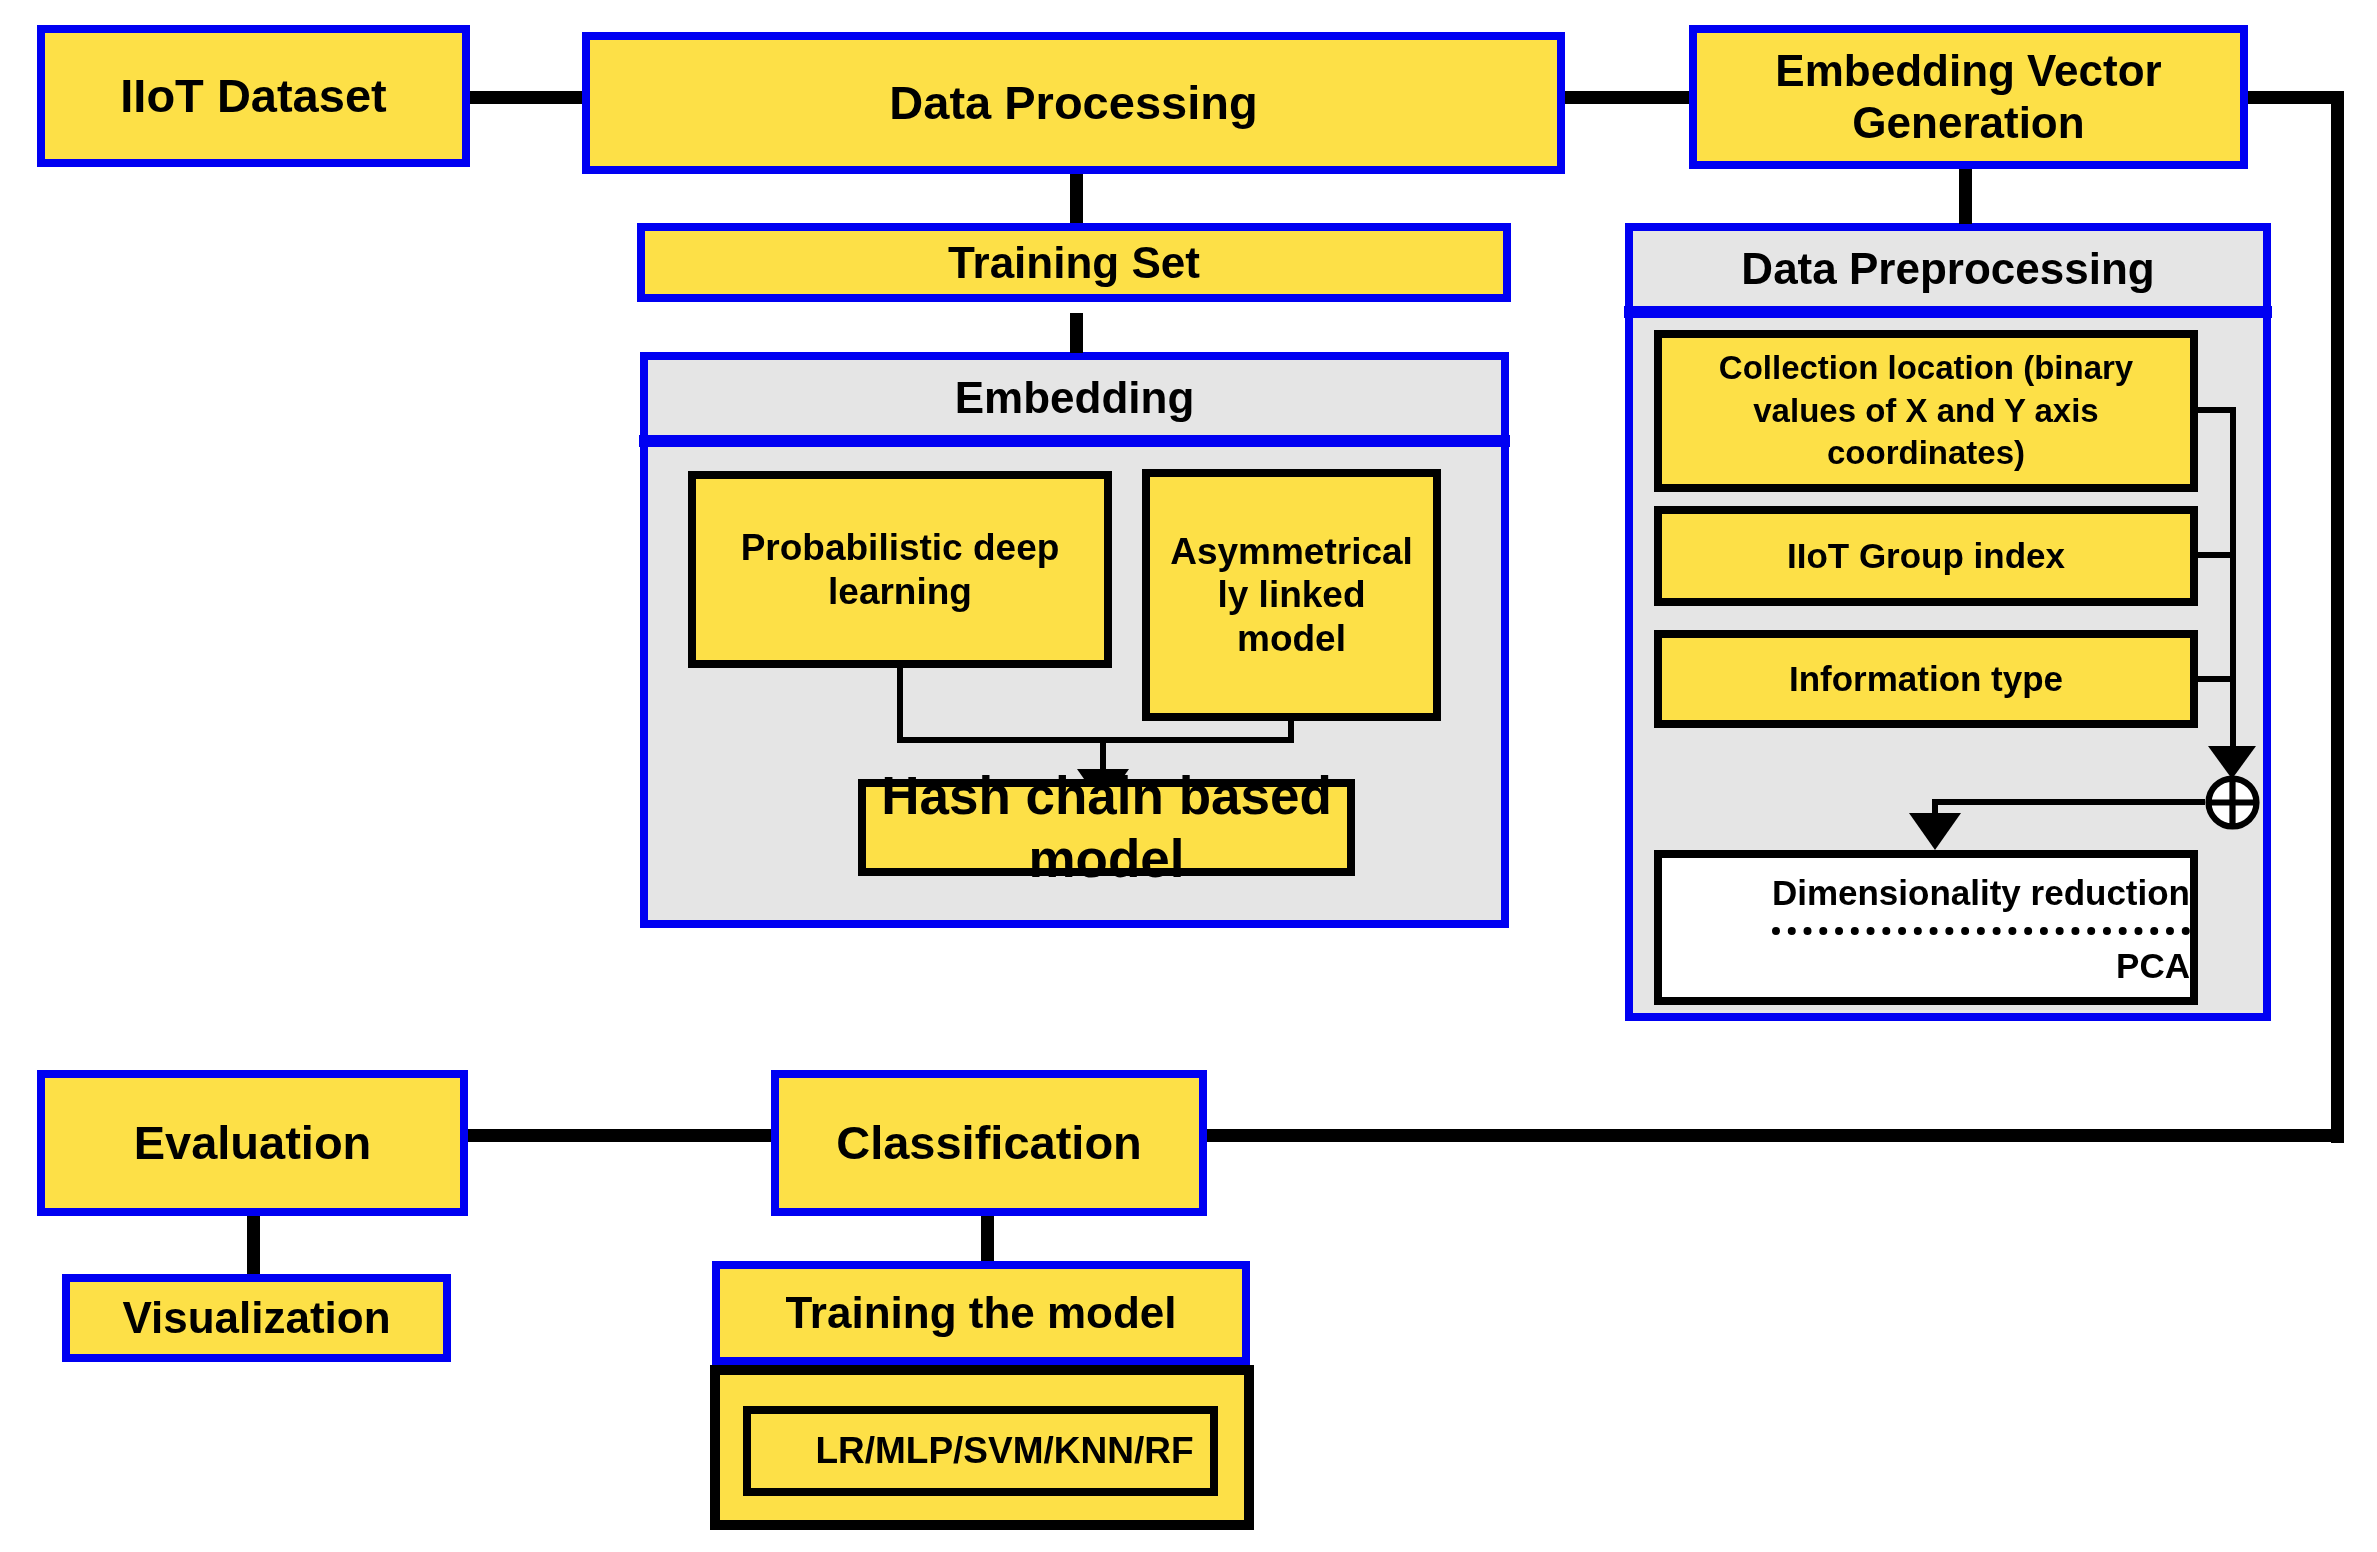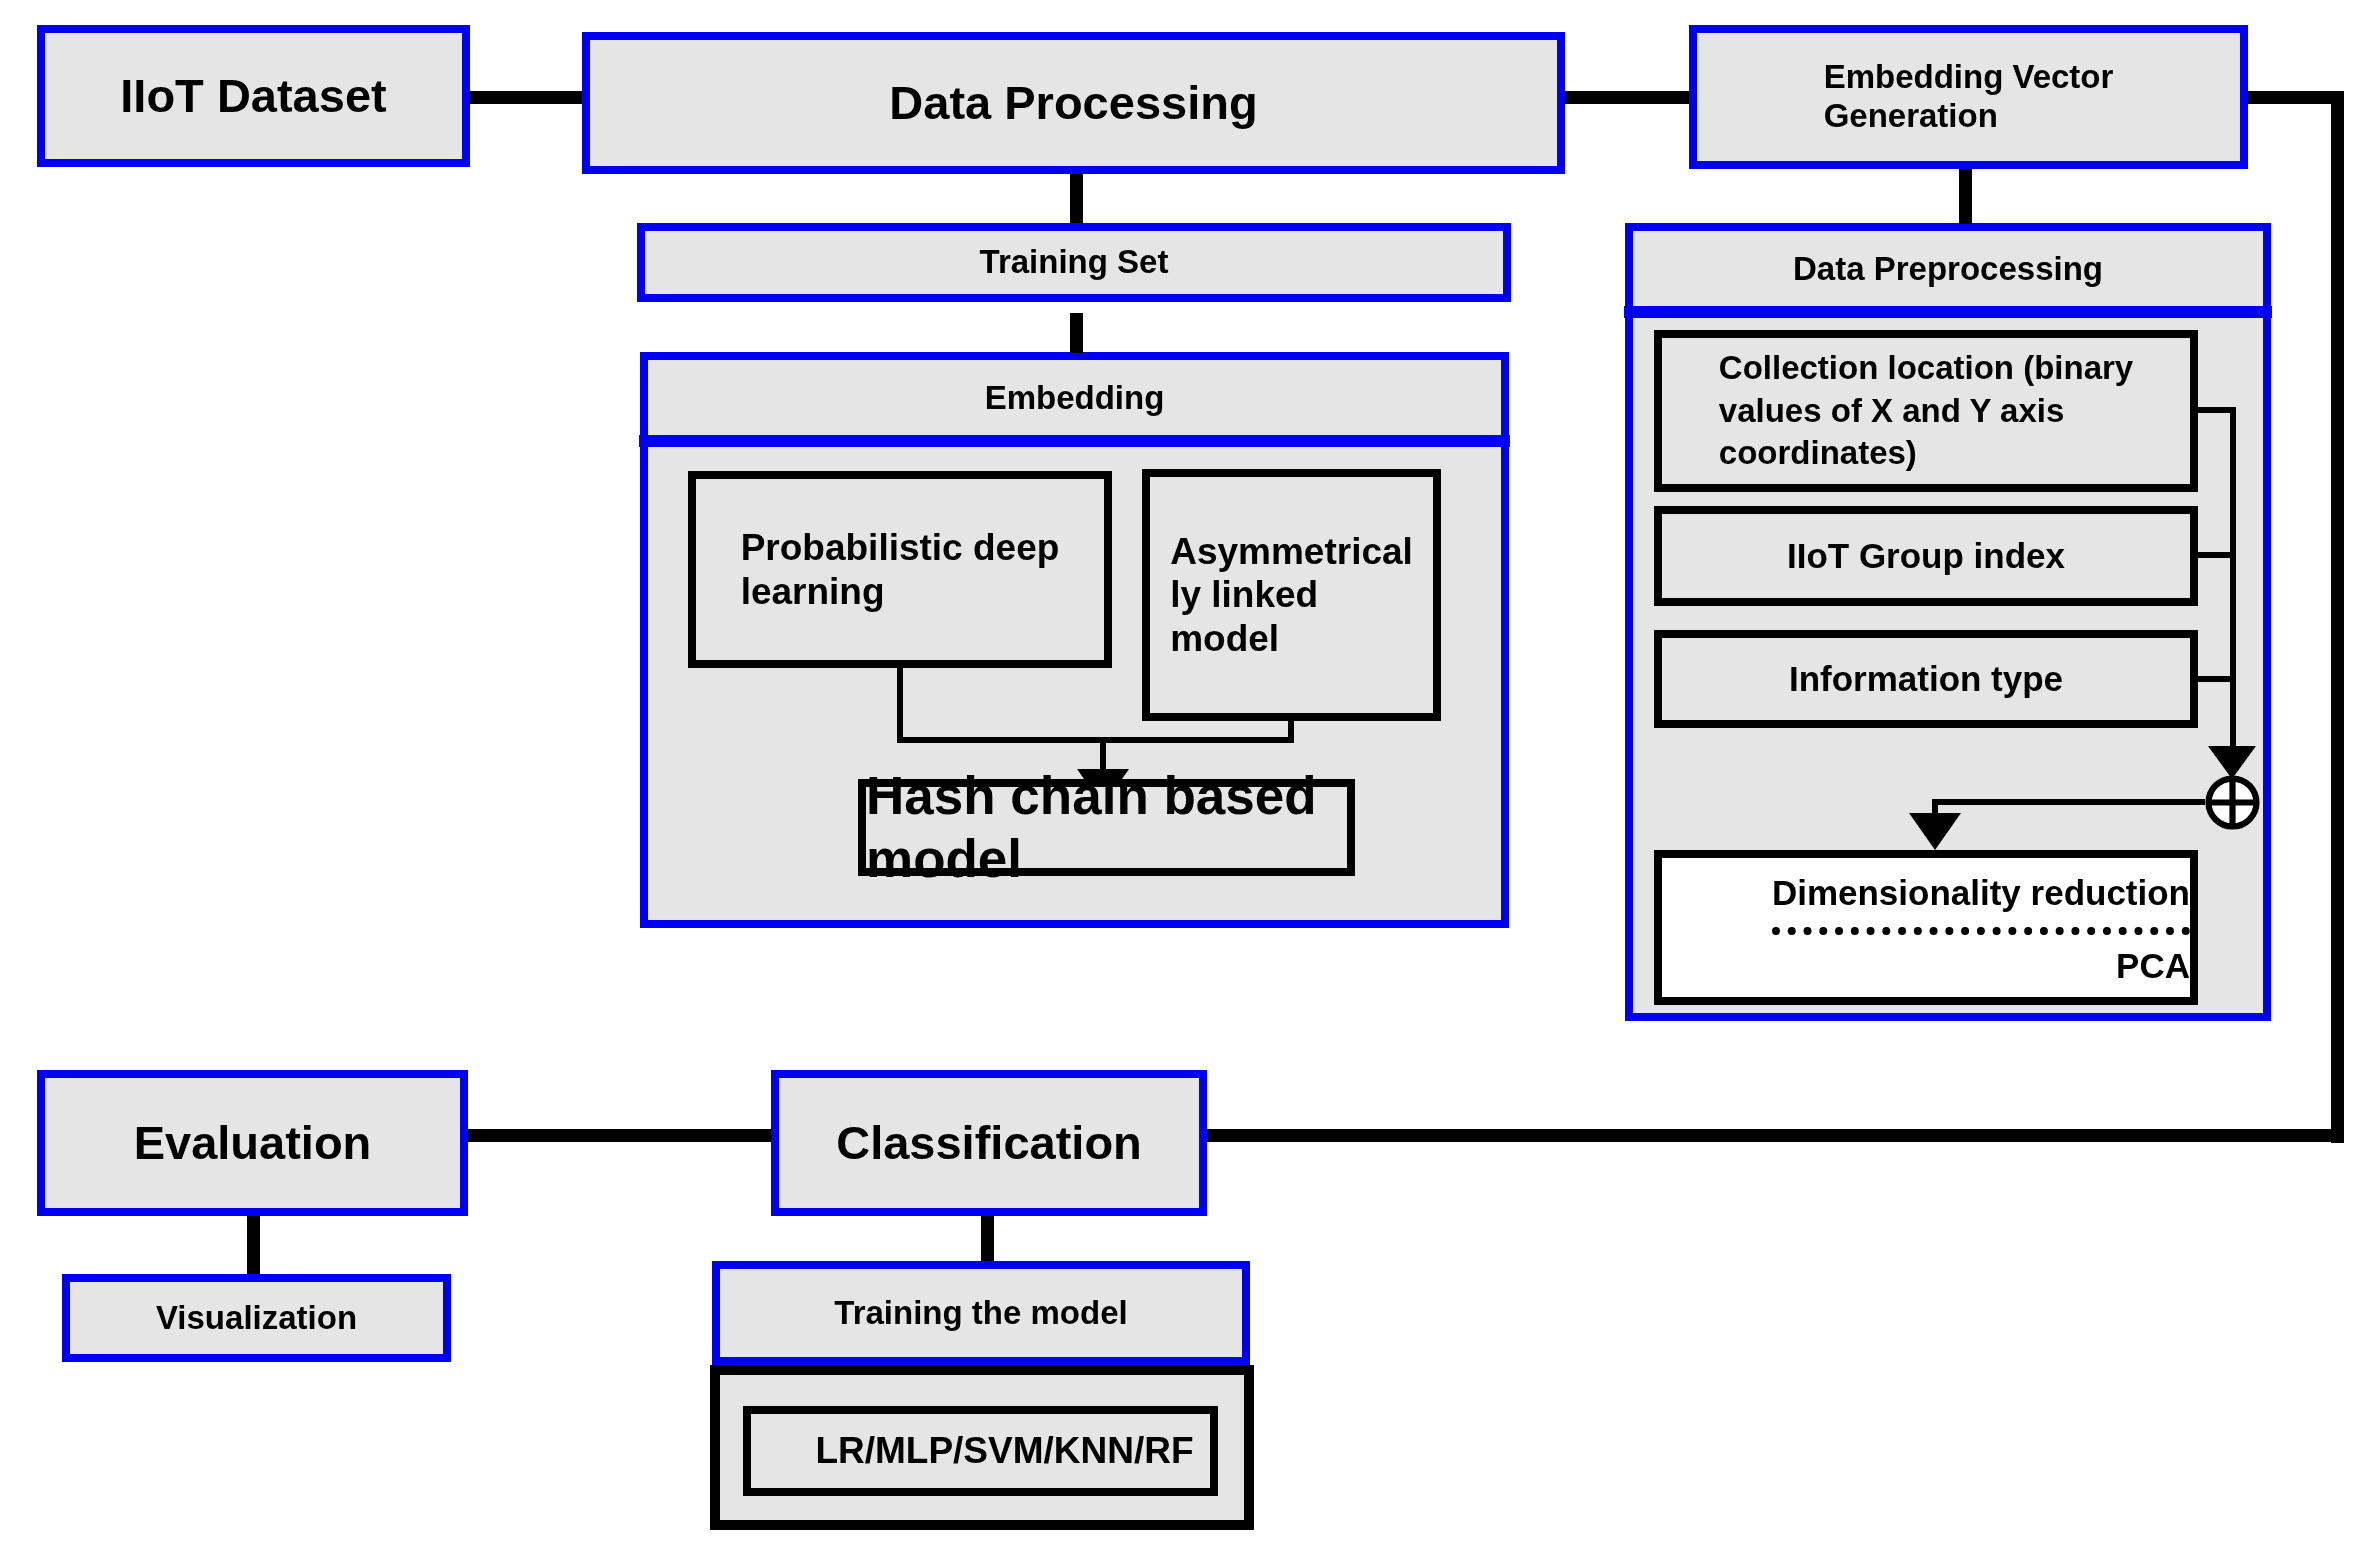--- a/index.html
+++ b/index.html
@@ -13,25 +13,25 @@
   .canvas {
     position: relative;
     width: 2377px;
     height: 1552px;
     background: #ffffff;
     overflow: hidden;
   }
   .node {
     position: absolute;
     box-sizing: border-box;
-    background: #e5e5e5;
+    background: #fde047;
     display: flex;
     align-items: center;
     justify-content: center;
-    text-align: left;
+    text-align: center;
     white-space: pre-line;
     line-height: 1.18;
     font-weight: 700;
   }
   .blue-border  { border: 8.8px solid var(--blue); }
   .black-border { border: 8.8px solid var(--black); }
   .container {
     position: absolute;
     box-sizing: border-box;
     background: #e5e5e5;
@@ -77,21 +77,21 @@
   .split-bottom {
     flex: 1;
     display: flex; align-items: center; justify-content: center;
     font-weight: 700;
   }
   .xor {
     position: absolute;
     width: 55px; height: 55px;
   }
   .fs54 { font-size: 47px; }
-  .fs50 { font-size: 33px; }
+  .fs50 { font-size: 44px; }
   .fs44 { font-size: 53px; }
   .fs42 { font-size: 37px; }
   .fs40 { font-size: 35px; }
   .fs38 { font-size: 33px; }
 </style>
 </head>
 <body>
 
 <div class="canvas">
 

